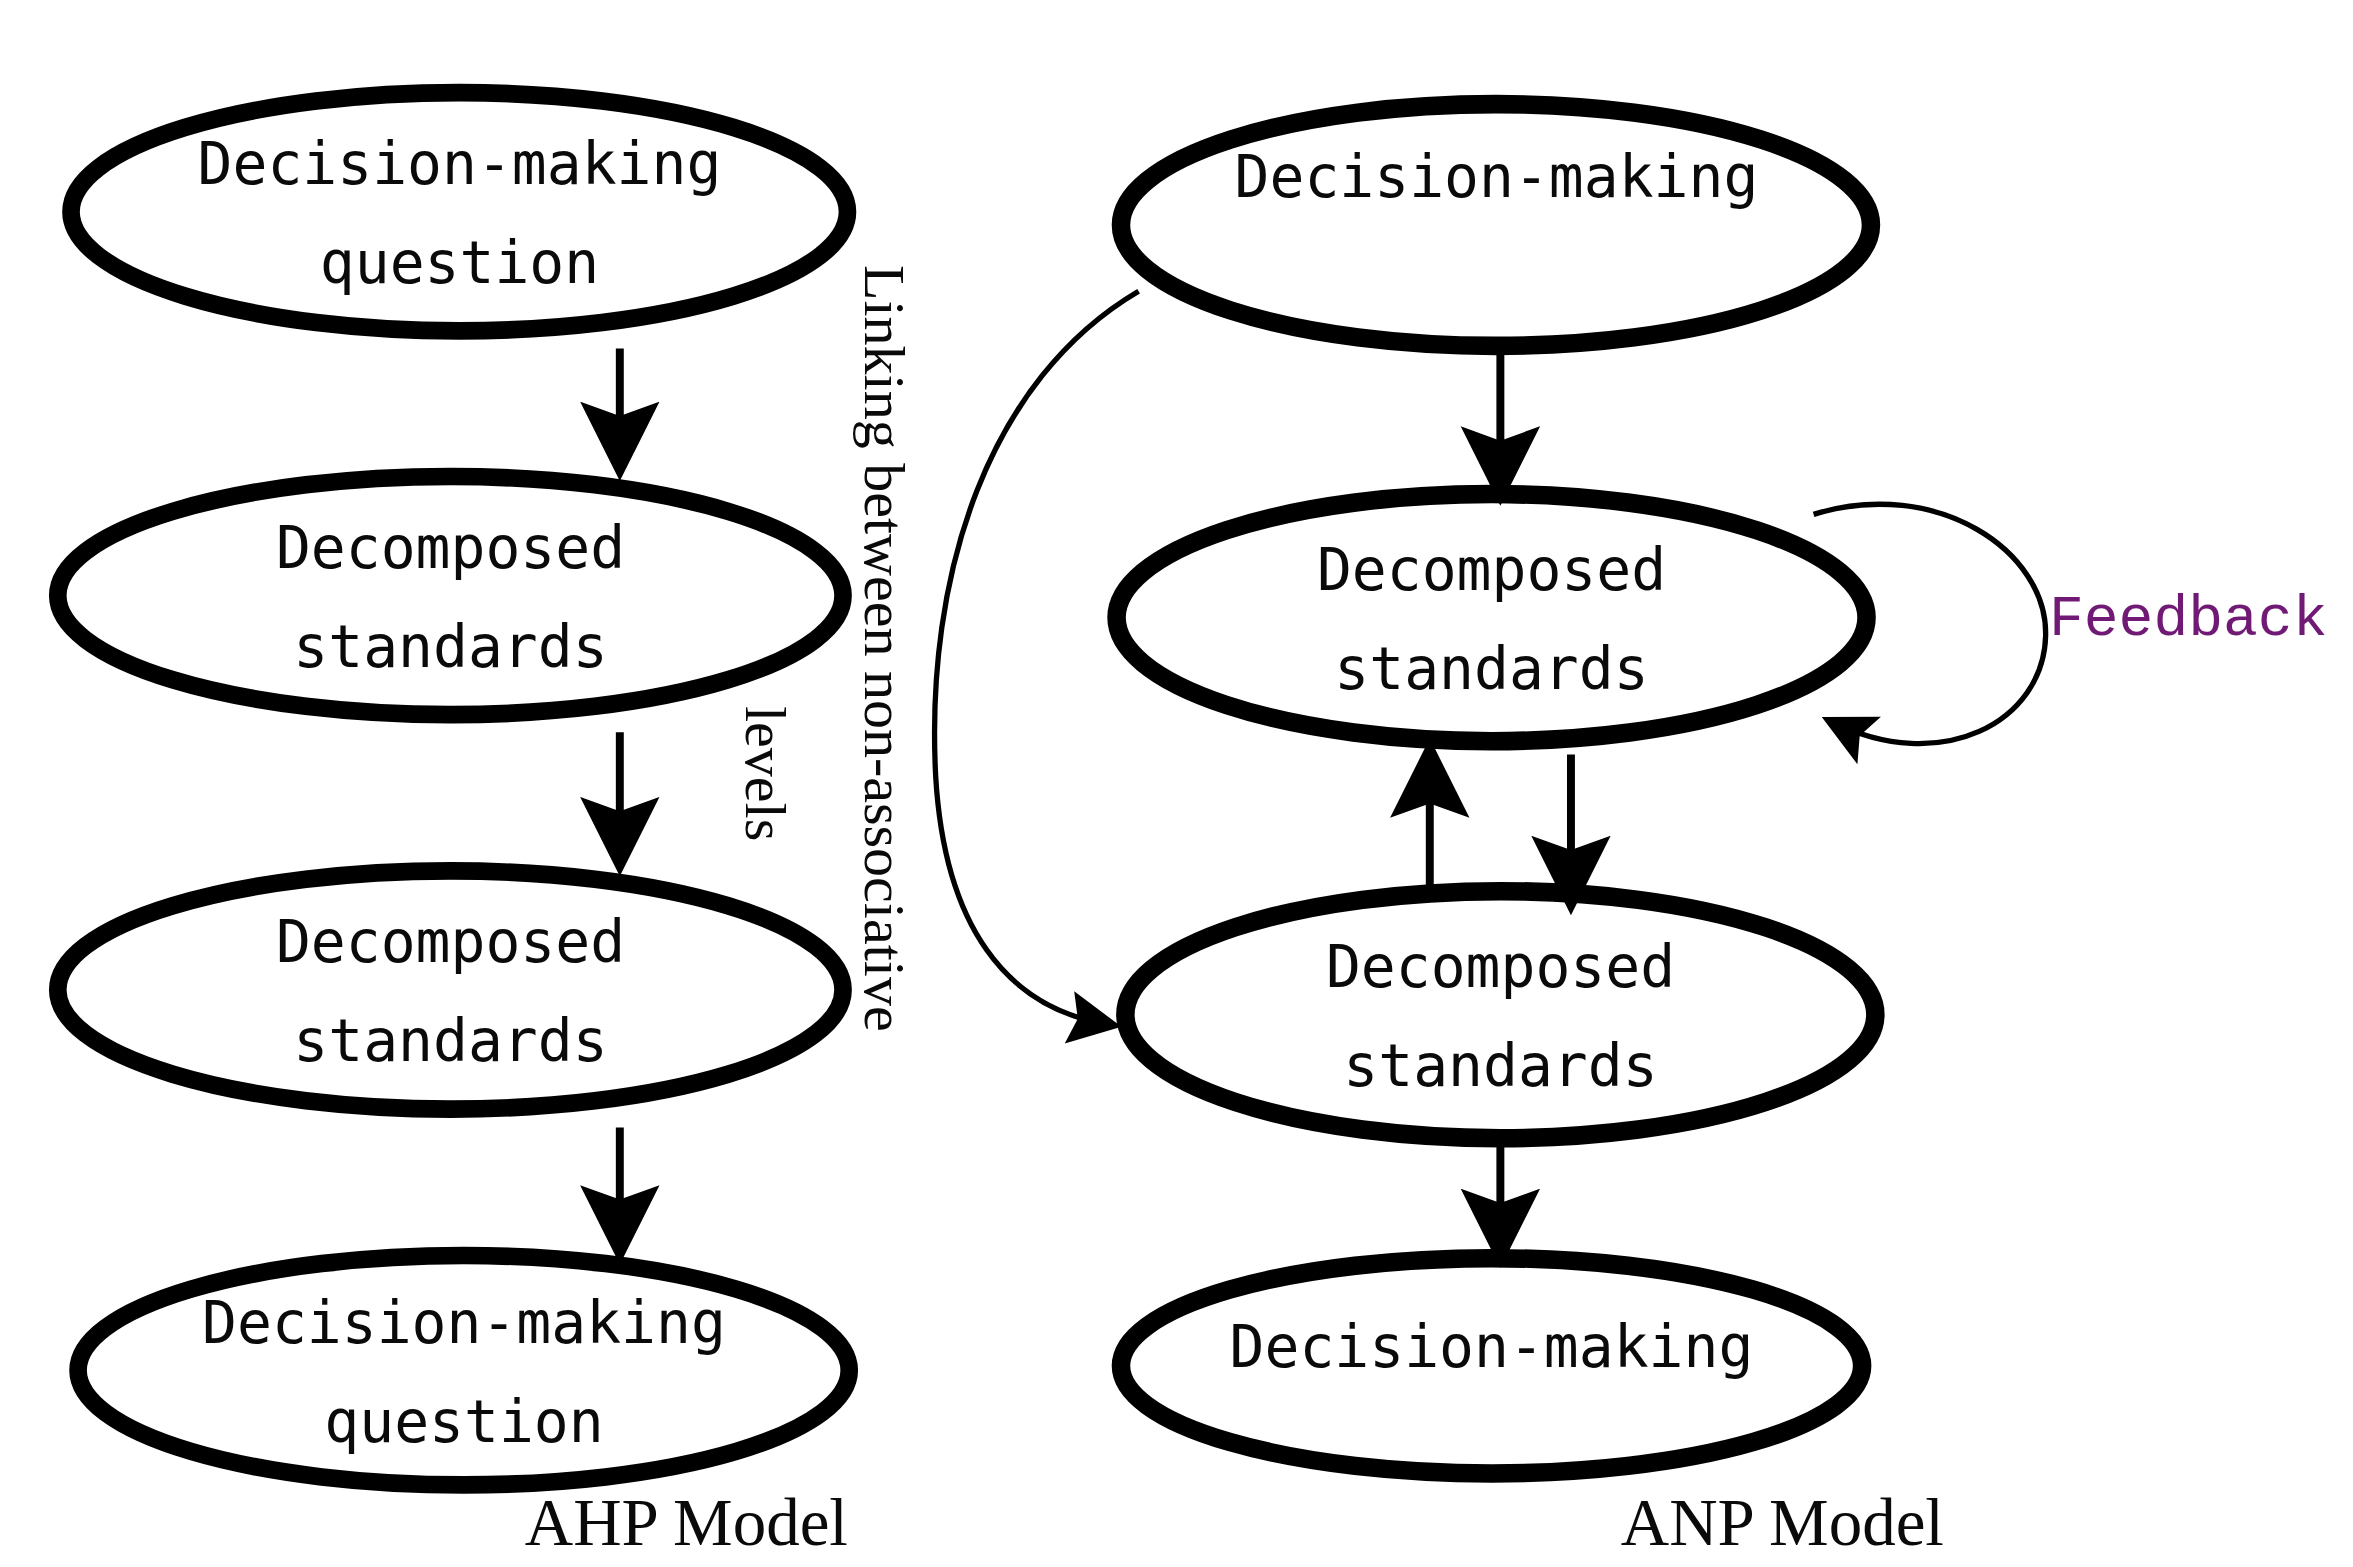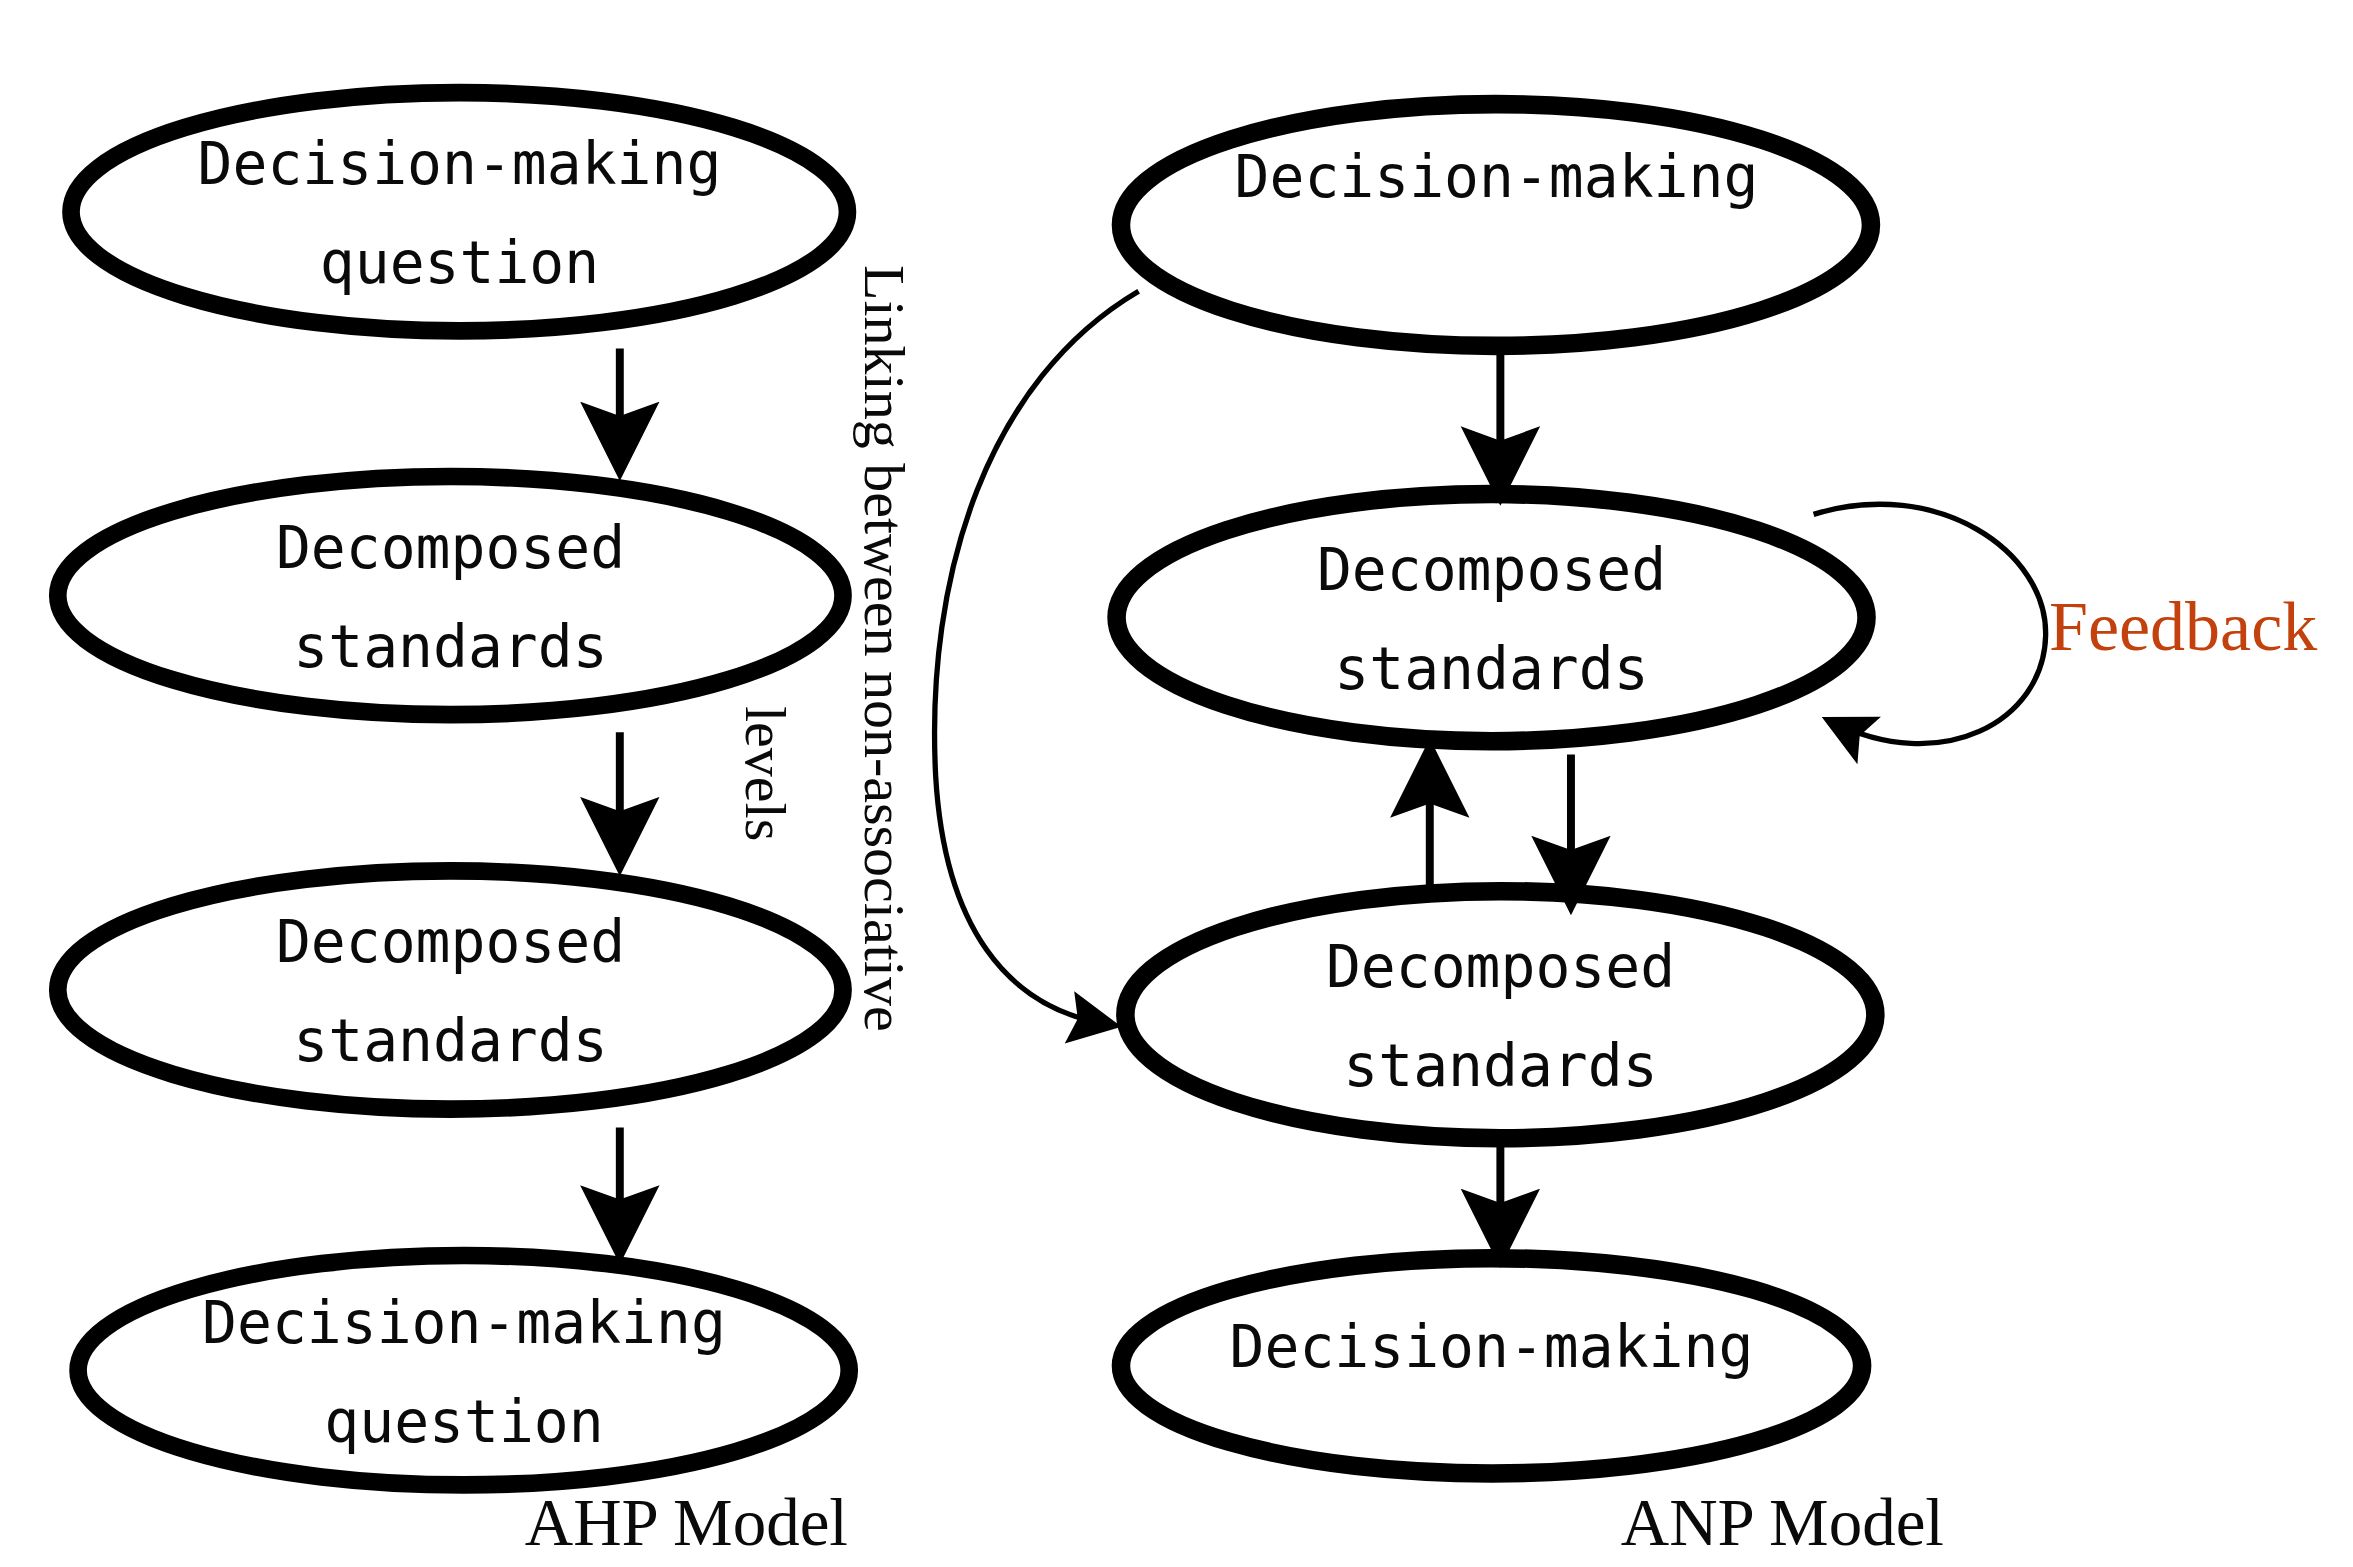--- a/index.html
+++ b/index.html
@@ -40,23 +40,23 @@
   .model-caption {
     position: absolute;
     font-family: "Liberation Serif", "DejaVu Serif", serif;
     font-size: 67px;
     color: #0a0a0a;
     white-space: nowrap;
     text-align: right;
   }
   .edge-caption {
     position: absolute;
-    font-family: Liberation Serif, serif;
-    font-size: 70px;
-    color: #c2410c;
+    font-family: Liberation Mono, monospace;
+    font-size: 58px;
+    color: #701a75;
     white-space: nowrap;
   }
   .rot-caption {
     position: absolute;
     font-family: "Liberation Serif", "DejaVu Serif", serif;
     color: #0a0a0a;
     white-space: nowrap;
     transform-origin: 0 0;
     transform: rotate(90deg);
   }

